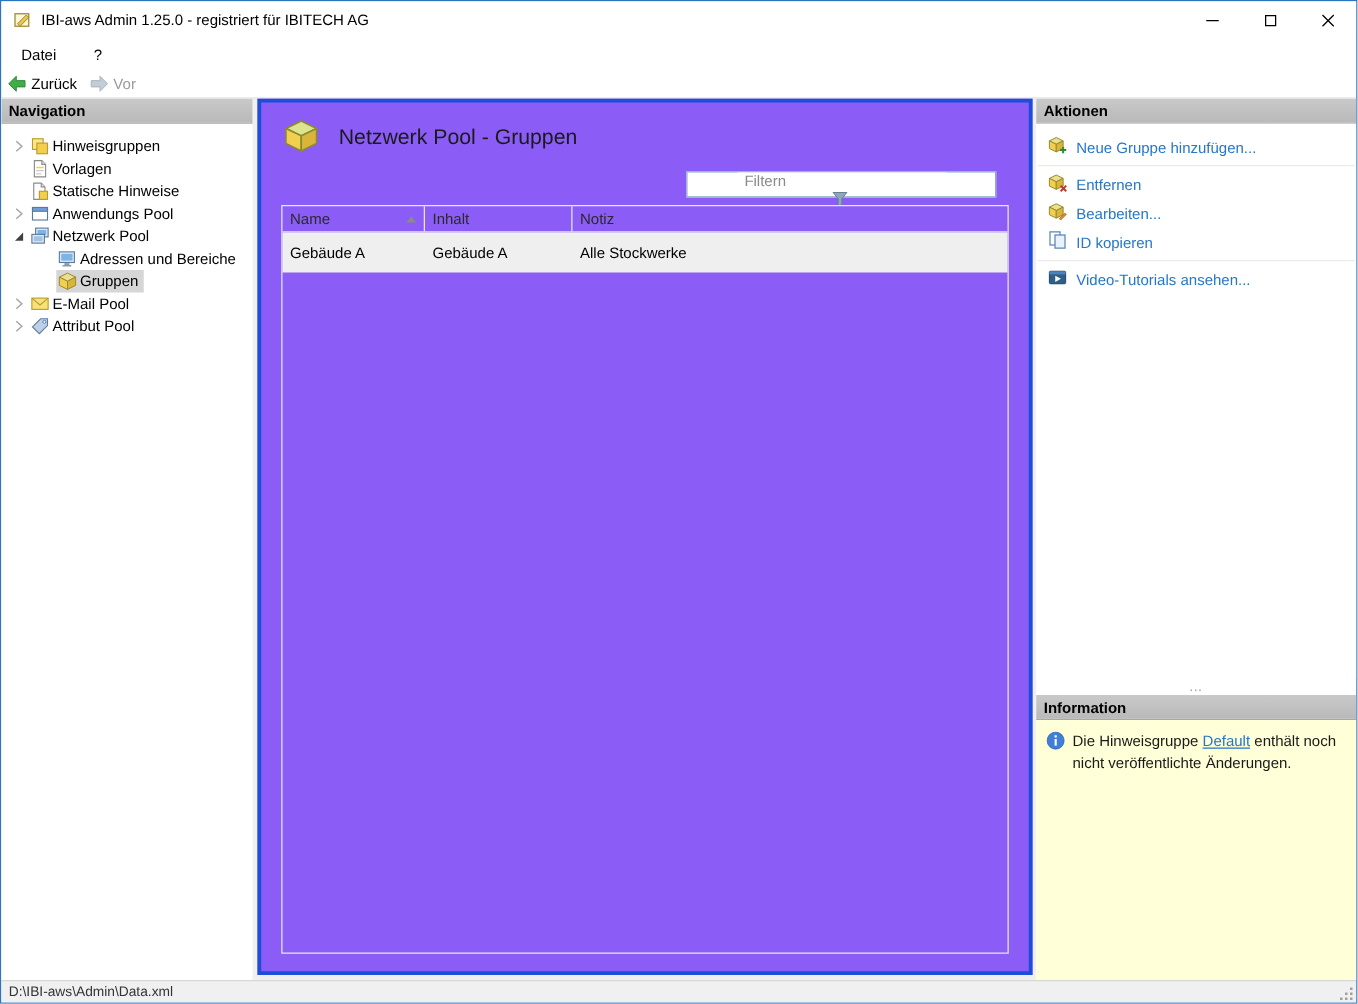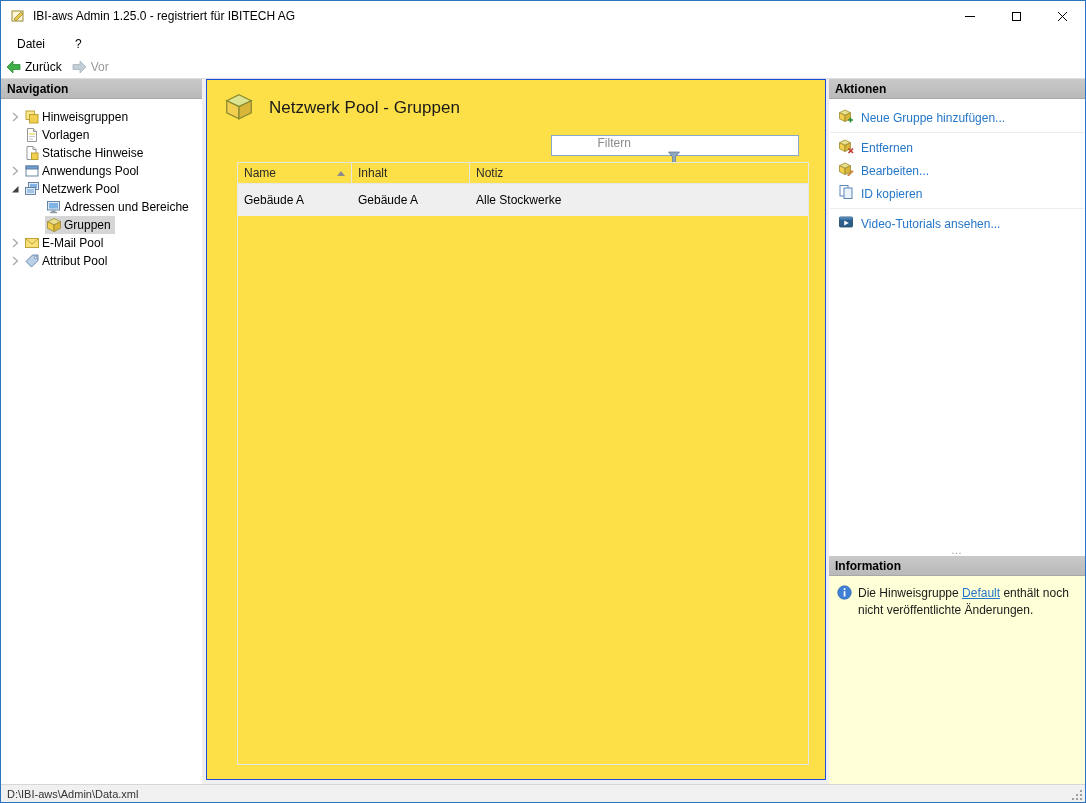--- a/index.html
+++ b/index.html
@@ -37,31 +37,31 @@
   .tree { padding-top:9px; }
   .tree-row { height:18px; display:flex; align-items:center; padding-left:6px; }
   .tree-row .chev { width:16px; flex:none; display:flex; justify-content:center; }
   .tree-row .spacer { width:16px; flex:none; }
   .tree-row.child { padding-left:28px; }
   .hl { display:flex; align-items:center; padding:1px 4px 1px 1px; }
   .hl .ticon { width:18px; display:flex; flex:none; }
   .selected .hl { background:#d6d6d6; }
 
   
-  .center-panel { flex:1; background:#fde047; border:1px solid #1d4ed8; margin:0 3px 4px 0;
+  .center-panel { flex:1; background:#8b5cf6; border:3px solid #1d4ed8; margin:0 3px 4px 0;
                   display:flex; flex-direction:column; min-width:0; }
   .content-header { display:flex; align-items:center; gap:15px; padding:13px 0 6px 17px; flex:none; }
   .content-title { font-size:17px; color:#1a1a1a; }
   .filter-row { display:flex; justify-content:flex-end; padding:6px 26px 6px 0; flex:none; }
   .filter-box { width:248px; height:21px; border:1px solid #8aa8c8; display:flex; align-items:center; background:#fff;flex-direction:column; }
   .filter-box input { flex:1; border:none; outline:none; height:100%; padding:0 6px; font-size:12px;
                       font-family:"Liberation Sans", sans-serif; color:#333; }
   .filter-box input::placeholder { color:#8a8a8a; }
   .funnel { padding:0 4px 0 2px; display:flex; }
-  .grid { flex:1; margin:0 16px 14px 30px; border:1px solid #e6e6e6; display:flex; flex-direction:column; min-height:0; }
+  .grid { flex:1; margin:0 16px 14px 16px; border:1px solid #e6e6e6; display:flex; flex-direction:column; min-height:0; }
   .thead { display:flex; height:21px; border-bottom:1px solid #e6e6e6; align-items:stretch; color:#2a2a2a; flex:none; }
   .th { display:flex; align-items:center; padding-left:6px; border-right:1px solid #e6e6e6; }
   .th:last-child { border-right:none; }
   .th-name { width:114px; justify-content:space-between; padding-right:6px; }
   .th-inhalt { width:118px; }
   .th-notiz { flex:1; }
   .sort-arrow { width:0; height:0; border-left:4px solid transparent; border-right:4px solid transparent;
                 border-bottom:5px solid #8a8a8a; }
   .trow { display:flex; height:32px; background:#efefef; align-items:center; flex:none; }
   .td { padding-left:6px; }

